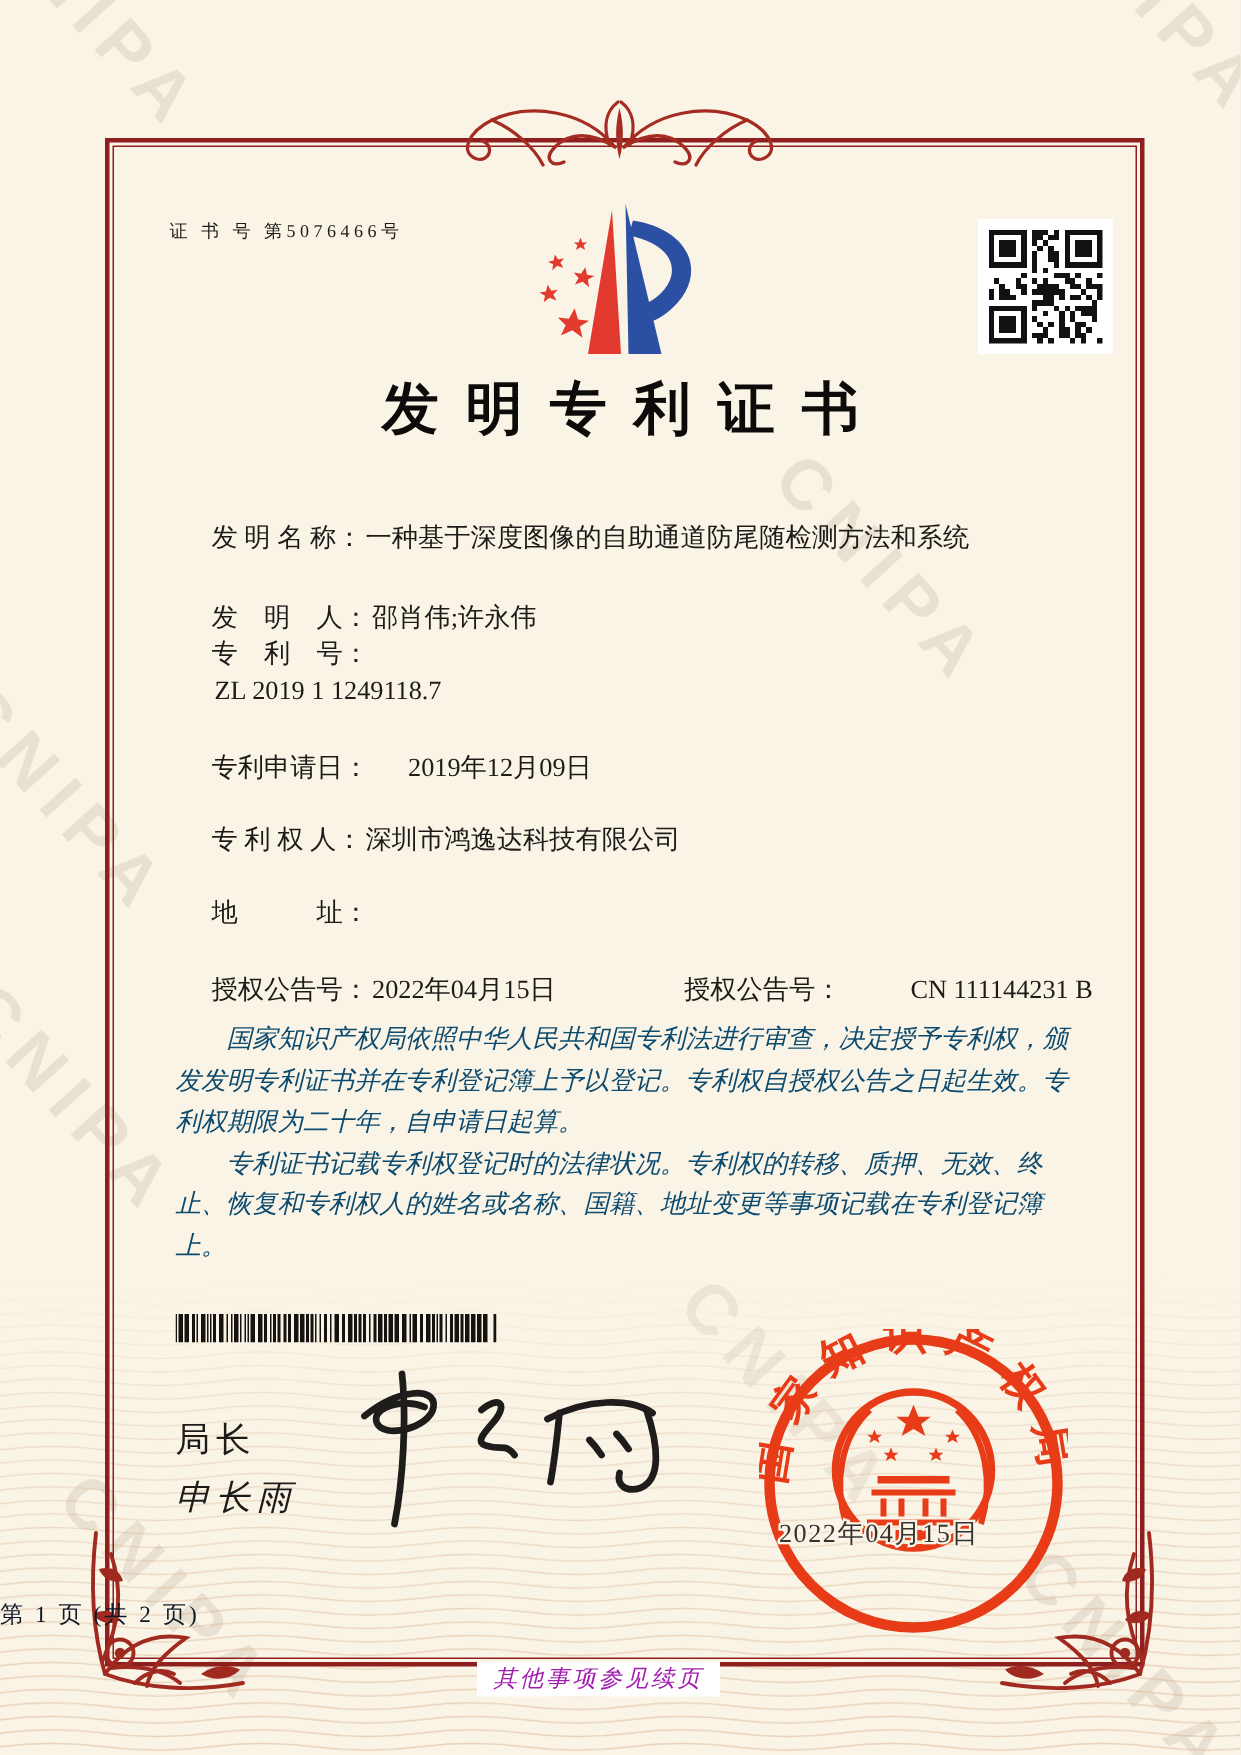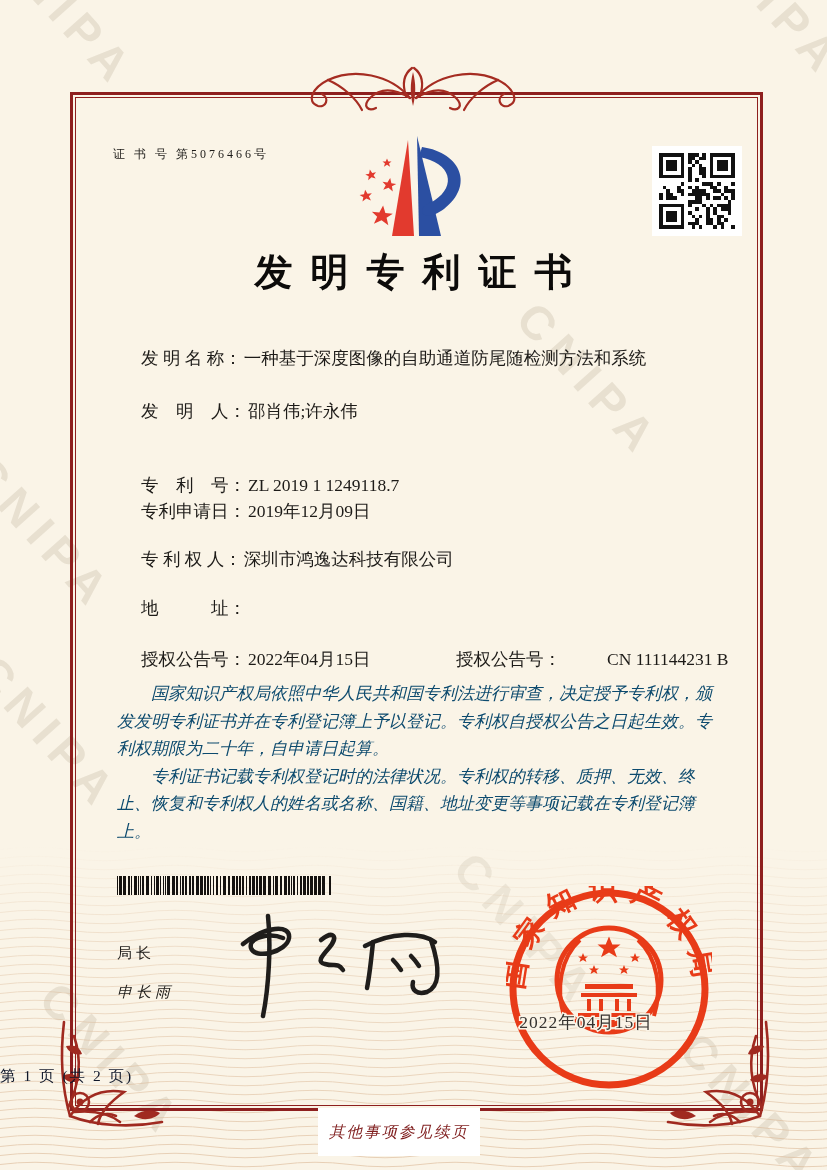--- a/index.html
+++ b/index.html
@@ -30,28 +30,28 @@
     font-size:38px;font-weight:bold;letter-spacing:18px;text-indent:18px;color:#0c0b0a;
   }
   .row{position:absolute;left:117px;display:flex;font-size:17.5px;line-height:25px;margin-left:24px;}
   .row .lbl{white-space:pre;flex:0 0 auto;}
   .row .val{margin-left:2px;}
   .addr-val{width:505px;}
   .paras{position:absolute;left:117px;top:681px;width:598px;
     font-size:17px;line-height:27.5px;font-style:italic;color:#0c4a6e;font-family:Liberation Mono, monospace;}
   .paras p{margin:0;text-indent:2em;}
   .barcode{position:absolute;left:117px;top:876px;}
-  .officer{position:absolute;left:117px;font-size:15px;letter-spacing:4px;}
+  .officer{position:absolute;left:117px;font-size:23px;letter-spacing:4px;}
   .sig{position:absolute;left:225px;top:910px;}
   .seal{position:absolute;left:506px;top:886px;}
   .page-info{position:absolute;left:0;top:1066px;width:827px;text-align:left;
     font-size:15.5px;letter-spacing:2px;color:#0f172a;}
-  .note-box{position:absolute;left:318px;top:1108px;width:162px;height:48px;background:#ffffff;
+  .note-box{position:absolute;left:318px;top:1108px;width:162px;height:23px;background:#ffffff;
     display:flex;align-items:center;justify-content:center;font-size:15.5px;font-style:italic;
-    letter-spacing:2px;color:#7f1d1d;}
+    letter-spacing:2px;color:#a21caf;}
   .ornament-top{position:absolute;left:298px;top:62px;}
   .corner{position:absolute;}
   .corner.bl{left:50px;top:1016px;}
   .corner.br{left:662px;top:1016px;transform:scaleX(-1);}
   .waves{position:absolute;left:0;top:845px;pointer-events:none;}
 </style>
 </head>
 <body>
 
 <div class="page">
@@ -275,25 +275,25 @@
   <div class="title">发明专利证书</div>
 
   <div class="row" style="top:346px;">
     <span class="lbl">发 明 名 称：</span>
     <span class="val">一种基于深度图像的自助通道防尾随检测方法和系统</span>
   </div>
   <div class="row" style="top:399px;">
     <span class="lbl">发　明　人：</span>
     <span class="val">邵肖伟;许永伟</span>
   </div>
-  <div class="row" style="top:473px;">
+  <div class="row" style="top:423px;flex-direction:column;">
     <span class="lbl">专　利　号：</span>
     <span class="val">ZL 2019 1 1249118.7</span>
   </div>
-  <div class="row" style="top:499px;">
+  <div class="row" style="top:499px;gap:24px;">
     <span class="lbl">专利申请日：</span>
     <span class="val">2019年12月09日</span>
   </div>
   <div class="row" style="top:547px;">
     <span class="lbl">专 利 权 人：</span>
     <span class="val">深圳市鸿逸达科技有限公司</span>
   </div>
   <div class="row" style="top:596px;">
     <span class="lbl">地　　　址：</span>
   </div>

